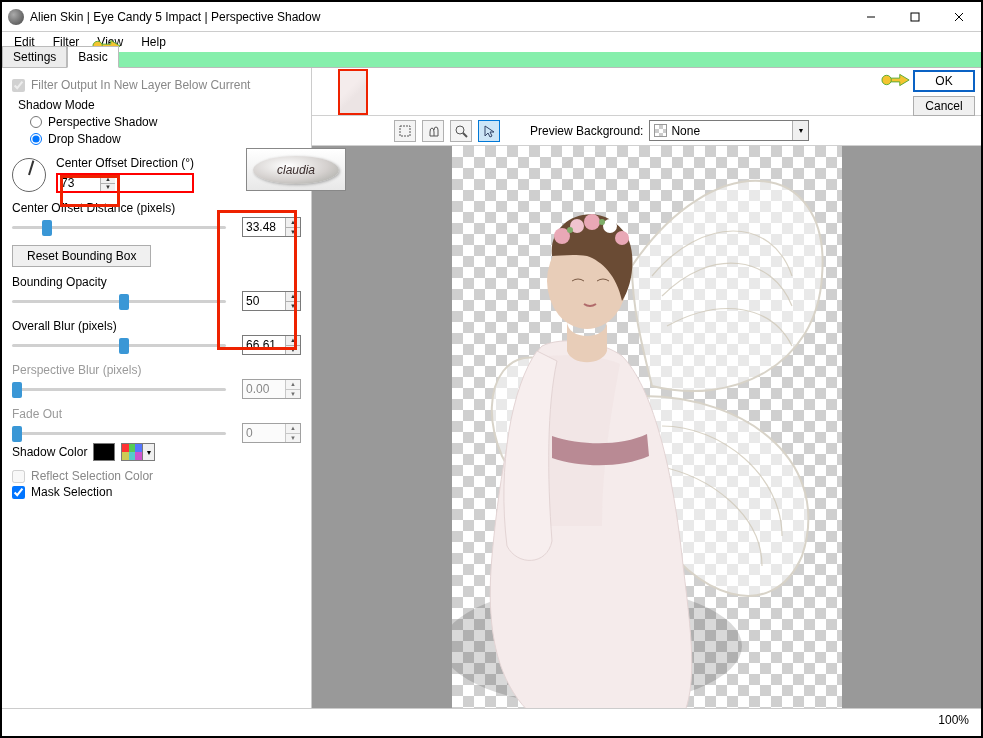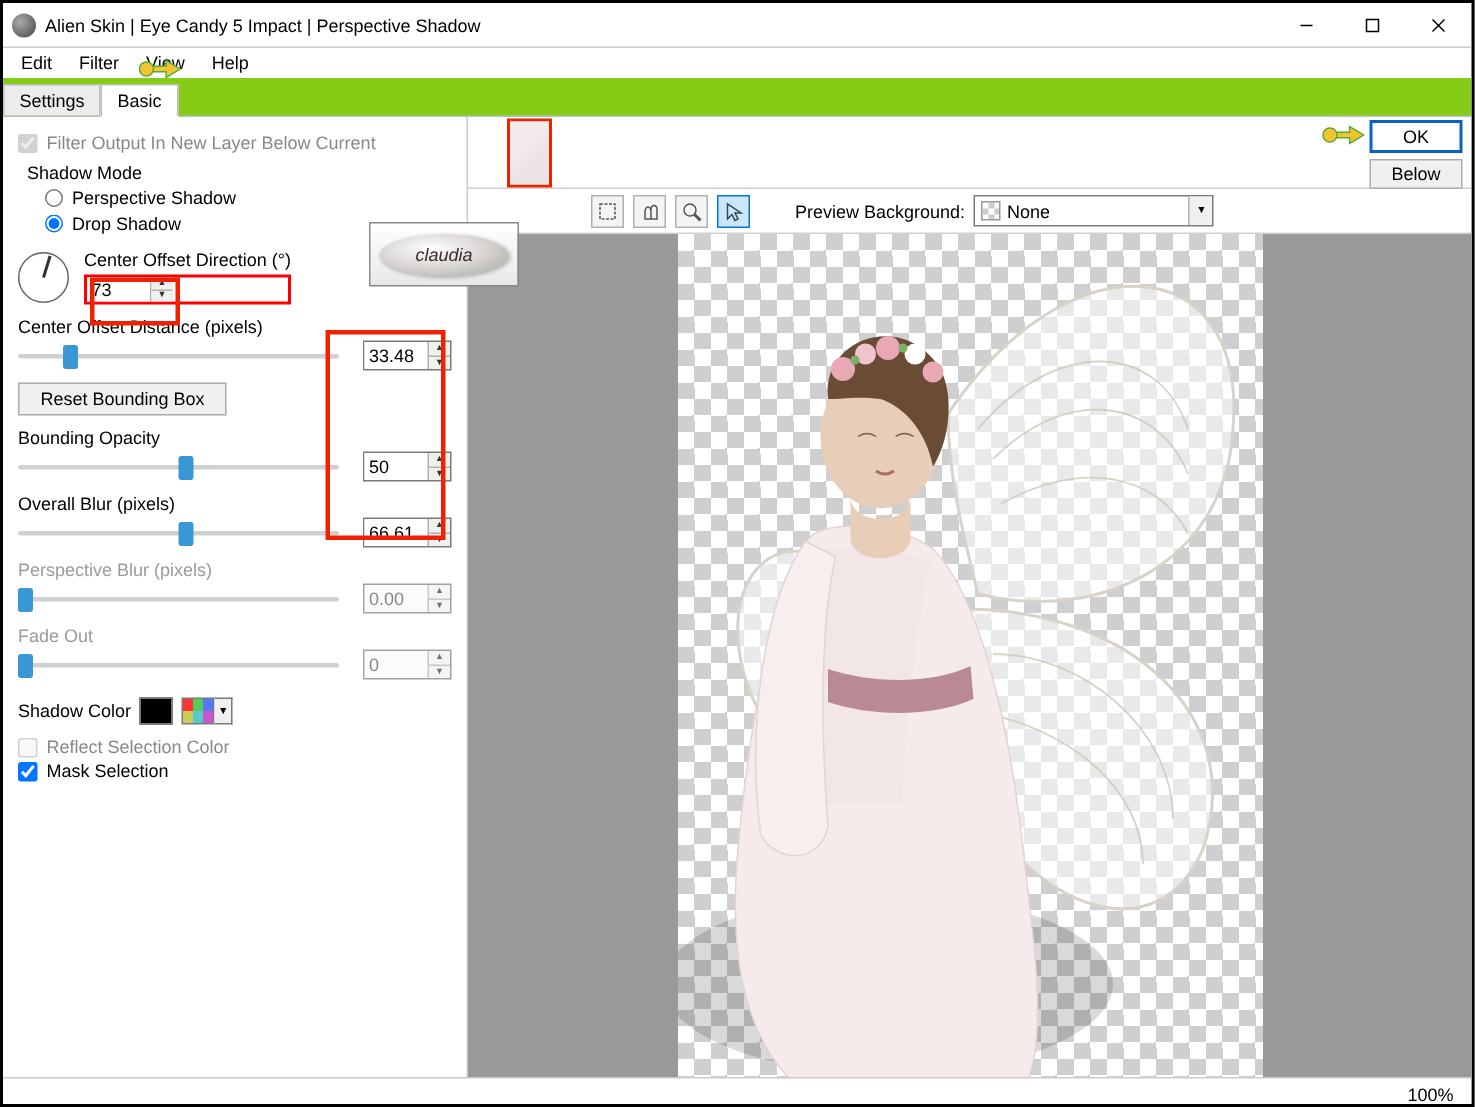--- a/index.html
+++ b/index.html
@@ -13,21 +13,21 @@
 .titlebar .winbtn { width: 44px; height: 28px; display: flex; align-items: center; justify-content: center; }
 .titlebar .winbtn svg { width: 10px; height: 10px; }
 
 
 .menubar { height: 20px; display: flex; align-items: center; padding-left: 4px; gap: 2px; position: relative; }
 .menubar .mitem { padding: 2px 8px; cursor: default; }
 .hand-cursor { position: absolute; width: 30px; height: 24px; pointer-events: none; }
 .hand-cursor svg { width: 100%; height: 100%; }
 
 
-.tabstrip { height: 26px; background: #84cc16; display: flex; align-items: flex-end; border-bottom: 1px solid #bbb; }
+.tabstrip { height: 16px; background: #86efac; display: flex; align-items: flex-end; border-bottom: 1px solid #bbb; }
 .tabstrip .tab { padding: 3px 10px; border: 1px solid #bbb; border-bottom: none; background: #ececec; cursor: default; position: relative; }
 .tabstrip .tab.active { background: #fff; border-bottom: 1px solid #fff; top: 1px; }
 
 
 .content { display: flex; height: calc(100% - 30px - 20px - 22px - 22px); }
 .panel { width: 310px; padding: 8px 10px; border-right: 1px solid #ccc; position: relative; }
 .preview-area { flex: 1; display: flex; flex-direction: column; background: #fff; position: relative; }
 
 
 .chk { display: flex; align-items: center; gap: 6px; margin: 2px 0; }
@@ -50,21 +50,21 @@
 .param-row .lbl { display: block; margin-bottom: 2px; }
 .param-row.disabled .lbl { color: #9a9a9a; }
 .param-row .ctrl-line { display: flex; align-items: center; justify-content: space-between; }
 .slider { flex: 1; height: 20px; position: relative; margin-right: 16px; }
 .slider .track { position: absolute; left: 0; right: 0; top: 9px; height: 3px; background: #d0d0d0; border-radius: 2px; }
 .slider .thumb { position: absolute; top: 3px; width: 10px; height: 16px; background: #3a97d6; border-radius: 2px; }
 .slider.disabled .thumb { background: #3a97d6; }
 
 .reset-btn { display: inline-block; margin-top: 8px; padding: 3px 14px; border: 1px solid #adadad; background: #f0f0f0; cursor: default; }
 
-.color-row { margin-top: 12px; display: flex; align-items: center; gap: 6px; }
+.color-row { display: flex; align-items: center; gap: 6px; }
 .swatch { width: 22px; height: 18px; background: #000; border: 1px solid #7a7a7a; }
 .swatch-grid { width: 22px; height: 18px; border: 1px solid #7a7a7a; background:
   linear-gradient(to right, #f33 33%, #5c5 33% 66%, #57f 66%) top / 100% 50% no-repeat,
   linear-gradient(to right, #cc5 33%, #5cc 33% 66%, #c5c 66%) bottom / 100% 50% no-repeat; }
 .swatch-dd { width: 12px; height: 18px; border: 1px solid #7a7a7a; border-left: none; display: flex; align-items: center; justify-content: center; font-size: 7px; background: #f0f0f0; }
 
 
 .hl-red { border: 2px solid #f00 !important; }
 .panel .redbox { position: absolute; border: 3px solid #e20; pointer-events: none; }
 
@@ -284,21 +284,21 @@
   </div>
 
   <div class="preview-area">
 
     <div class="thumb-row">
       <div class="thumb-frame">
           <div class="mini"></div>
         </div>
       <div class="ok-cancel">
         <div class="btn ok">OK</div>
-        <div class="btn">Below</div>
+        <div class="btn">Cancel</div>
       </div>
       <div class="hand-cursor hand-ok">
         <svg viewBox="0 0 32 24">
             <path d="M2 10 L20 10 L20 6 L30 12 L20 18 L20 14 L2 14 Z" fill="#f4c430" stroke="#5a3"></path>
             <ellipse cx="6" cy="12" rx="5" ry="5" fill="#f4c430" stroke="#5a3"></ellipse>
           </svg>
       </div>
     </div>
 
     <div class="toolbar-row">

